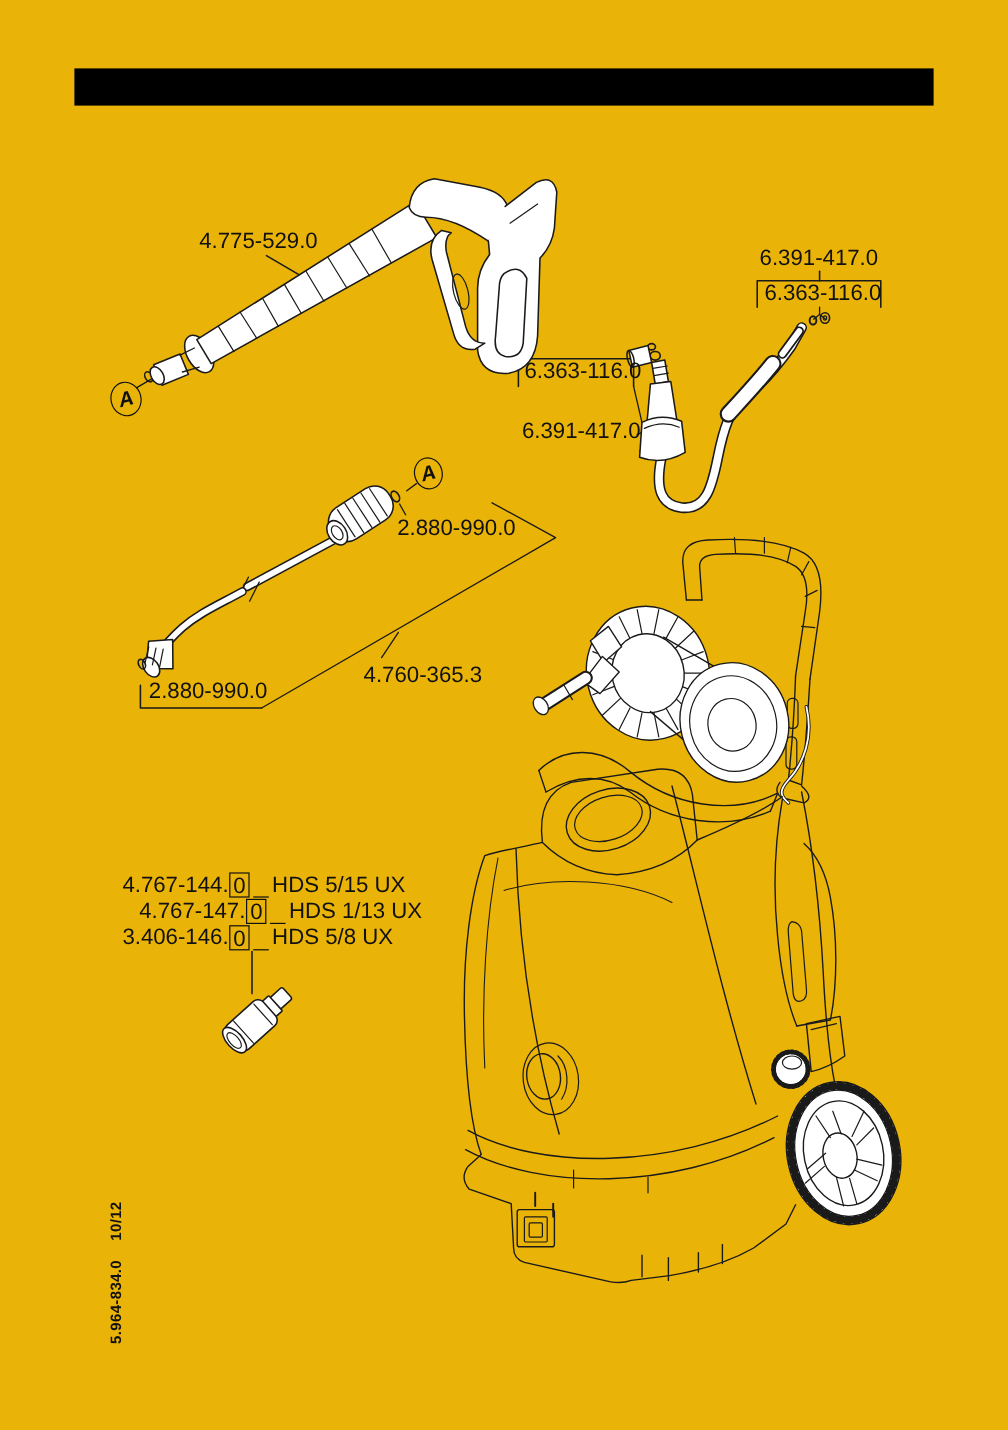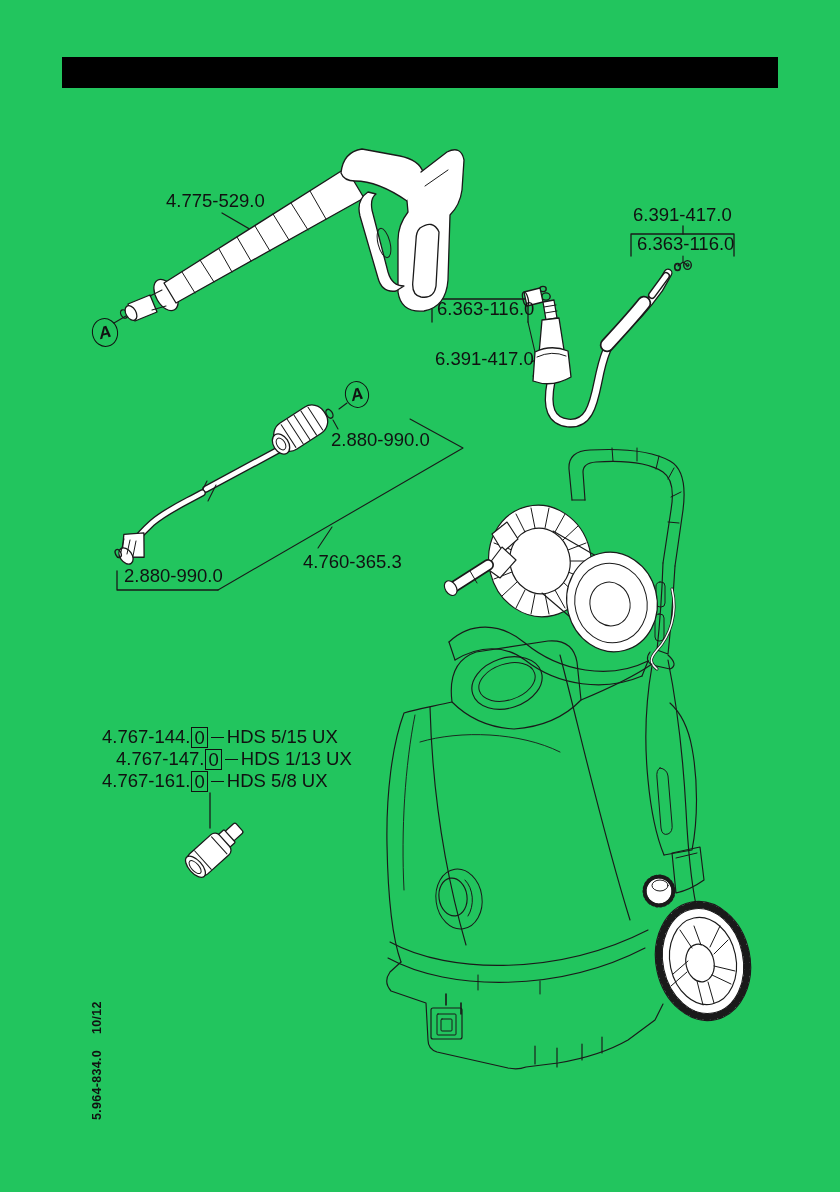--- a/index.html
+++ b/index.html
@@ -1,25 +1,25 @@
 <!DOCTYPE html>
 <html><head>
 <meta charset="utf-8">
 <style>
   html,body{margin:0;padding:0;background:#e8e8e8;}
-  #page{position:relative;width:840px;height:1192px;background:#22c55e;overflow:hidden;
+  #page{position:relative;width:840px;height:1192px;background:#eab308;overflow:hidden;
         font-family:"Liberation Sans",sans-serif;}
   #artwork{position:absolute;left:0;top:0;}
   .bar{position:absolute;left:62px;top:57px;width:716px;height:31px;background:#000;}
   .lbl{position:absolute;font-size:18.5px;line-height:20px;color:#111;white-space:nowrap;}
   .datum{position:absolute;border:1.7px solid #111;border-radius:50%;
          display:flex;align-items:center;justify-content:center;
          font-style:italic;font-weight:bold;font-size:17px;color:#111;
          transform:rotate(-14deg);}
-  .kitrow{position:absolute;height:22px;display:flex;align-items:center;color:#111;
+  .kitrow{position:absolute;height:22px;display:flex;align-items:flex-end;color:#111;
           font-size:18.5px;white-space:nowrap;}
   .boxed0{display:inline-block;border:1.4px solid #111;padding:0 2px;margin-left:1px;
           line-height:19px;}
   .dashline{display:inline-block;width:13px;border-top:1.8px solid #111;margin:0 3px;}
   .vfoot{position:absolute;left:90px;top:1120px;transform:rotate(-90deg);
          transform-origin:0 0;width:172px;font-size:12.5px;font-weight:bold;color:#111;
          white-space:nowrap;letter-spacing:.3px;}
   .vfoot .gap{margin-left:16px;}
   svg *{vector-effect:none;}
 </style>
@@ -257,21 +257,21 @@
       <span class="dashline"></span>
       <span>HDS 5/15 UX</span>
   </div>
   <div class="kitrow" style="left:116px;top:748px;">
     <span>4.767-147.</span>
       <span class="boxed0">0</span>
       <span class="dashline"></span>
       <span>HDS 1/13 UX</span>
   </div>
   <div class="kitrow" style="left:102px;top:770px;">
-    <span>4.767-161.</span>
+    <span>3.406-146.</span>
       <span class="boxed0">0</span>
       <span class="dashline"></span>
       <span>HDS 5/8 UX</span>
   </div>
 
   <div class="vfoot">
     <span>5.964-834.0</span><span class="gap">10/12</span>
   </div>
 
 </div>

